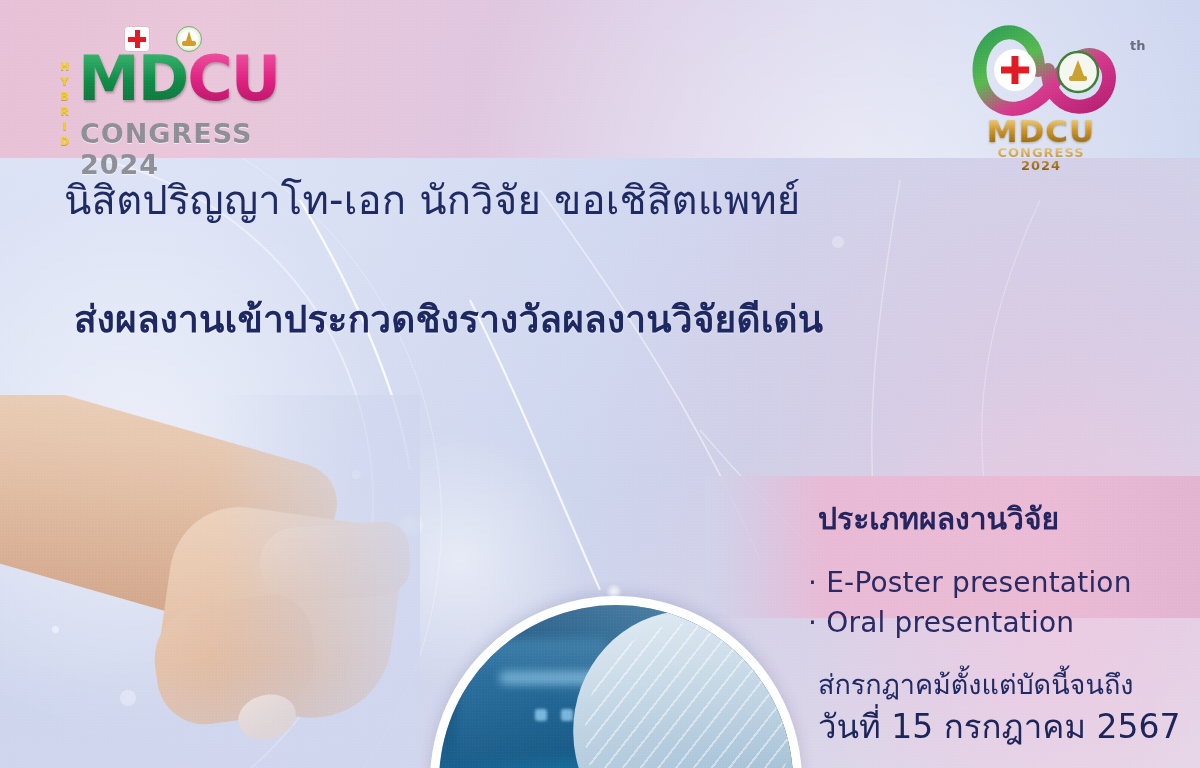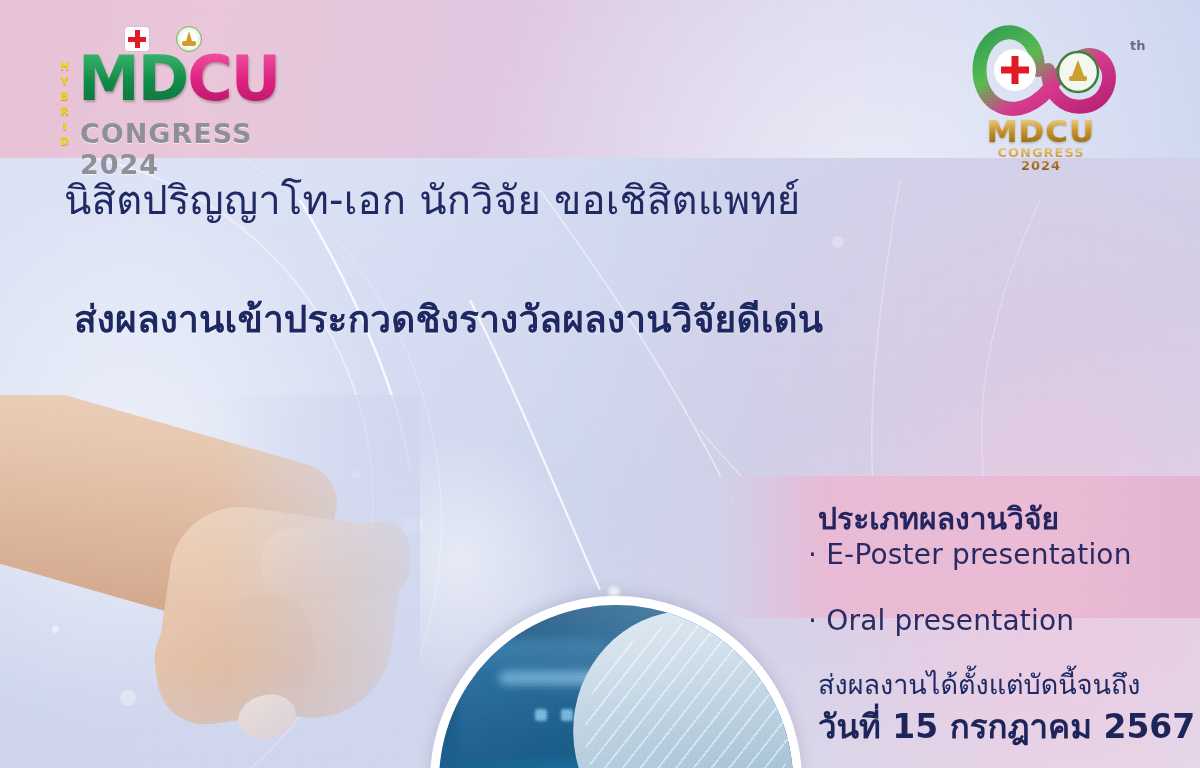--- a/index.html
+++ b/index.html
@@ -137,25 +137,25 @@
   
   .headline{position:absolute;left:64px;top:172px;width:900px;color:#1f2a63;}
   .hl-line{font-size:40px;line-height:1.42;font-weight:500;letter-spacing:.2px;}
   .bigline{position:absolute;left:74px;width:1120px;color:#1d2760;font-weight:bold;
     font-size:37px;line-height:1.06;letter-spacing:.2px;
     text-shadow:0 1px 2px rgba(255,255,255,.45);}
   #big1{top:300px;}
   #big2{top:368px;}
 
   .rtitle{position:absolute;left:818px;top:495px;font-size:30px;font-weight:bold;color:#24255f;}
-  .rbullet{position:absolute;left:808px;font-size:28px;color:#2a2a63;letter-spacing:.2px;}
+  .rbullet{position:absolute;left:808px;font-size:28px;color:#2a2a63;letter-spacing:.2px;margin-top:28px;}
   #b1{top:538px;}
-  #b2{top:604px;}
+  #b2{top:578px;}
   .deadline1{position:absolute;left:818px;top:663px;font-size:27px;color:#1f2a63;}
-  .deadline2{position:absolute;left:818px;top:700px;font-size:33px;font-weight:bold;color:#1c2458;}
+  .deadline2{position:absolute;left:818px;top:700px;font-size:33px;font-weight:normal;color:#1c2458;}
 </style>
 </head>
 <body>
 
 <div id="poster">
 
   <div class="glowA"></div>
   <div class="glowB"></div>
   <div class="glowC"></div>
   <div class="ring1"></div>
@@ -242,17 +242,17 @@
 
   <div class="headline">
     <div class="hl-line">นิสิตปริญญาโท-เอก นักวิจัย ขอเชิสิตแพทย์</div>
   </div>
   <div class="bigline" id="big1">ส่งผลงานเข้าประกวดชิงรางวัลผลงานวิจัยดีเด่น</div>
 
   <div class="rtitle">ประเภทผลงานวิจัย</div>
   <div class="rbullet" id="b1">· E-Poster presentation</div>
   <div class="rbullet" id="b2">· Oral presentation</div>
 
-  <div class="deadline1">ส่งผลงานได้ตั้งแต่บัดนี้จนถึง</div>
+  <div class="deadline1">ส่กรกฎาคม้ตั้งแต่บัดนี้จนถึง</div>
   <div class="deadline2">วันที่ 15 กรกฎาคม 2567</div>
 
   <div class="noise"></div>
 </div>
 
 </body></html>

